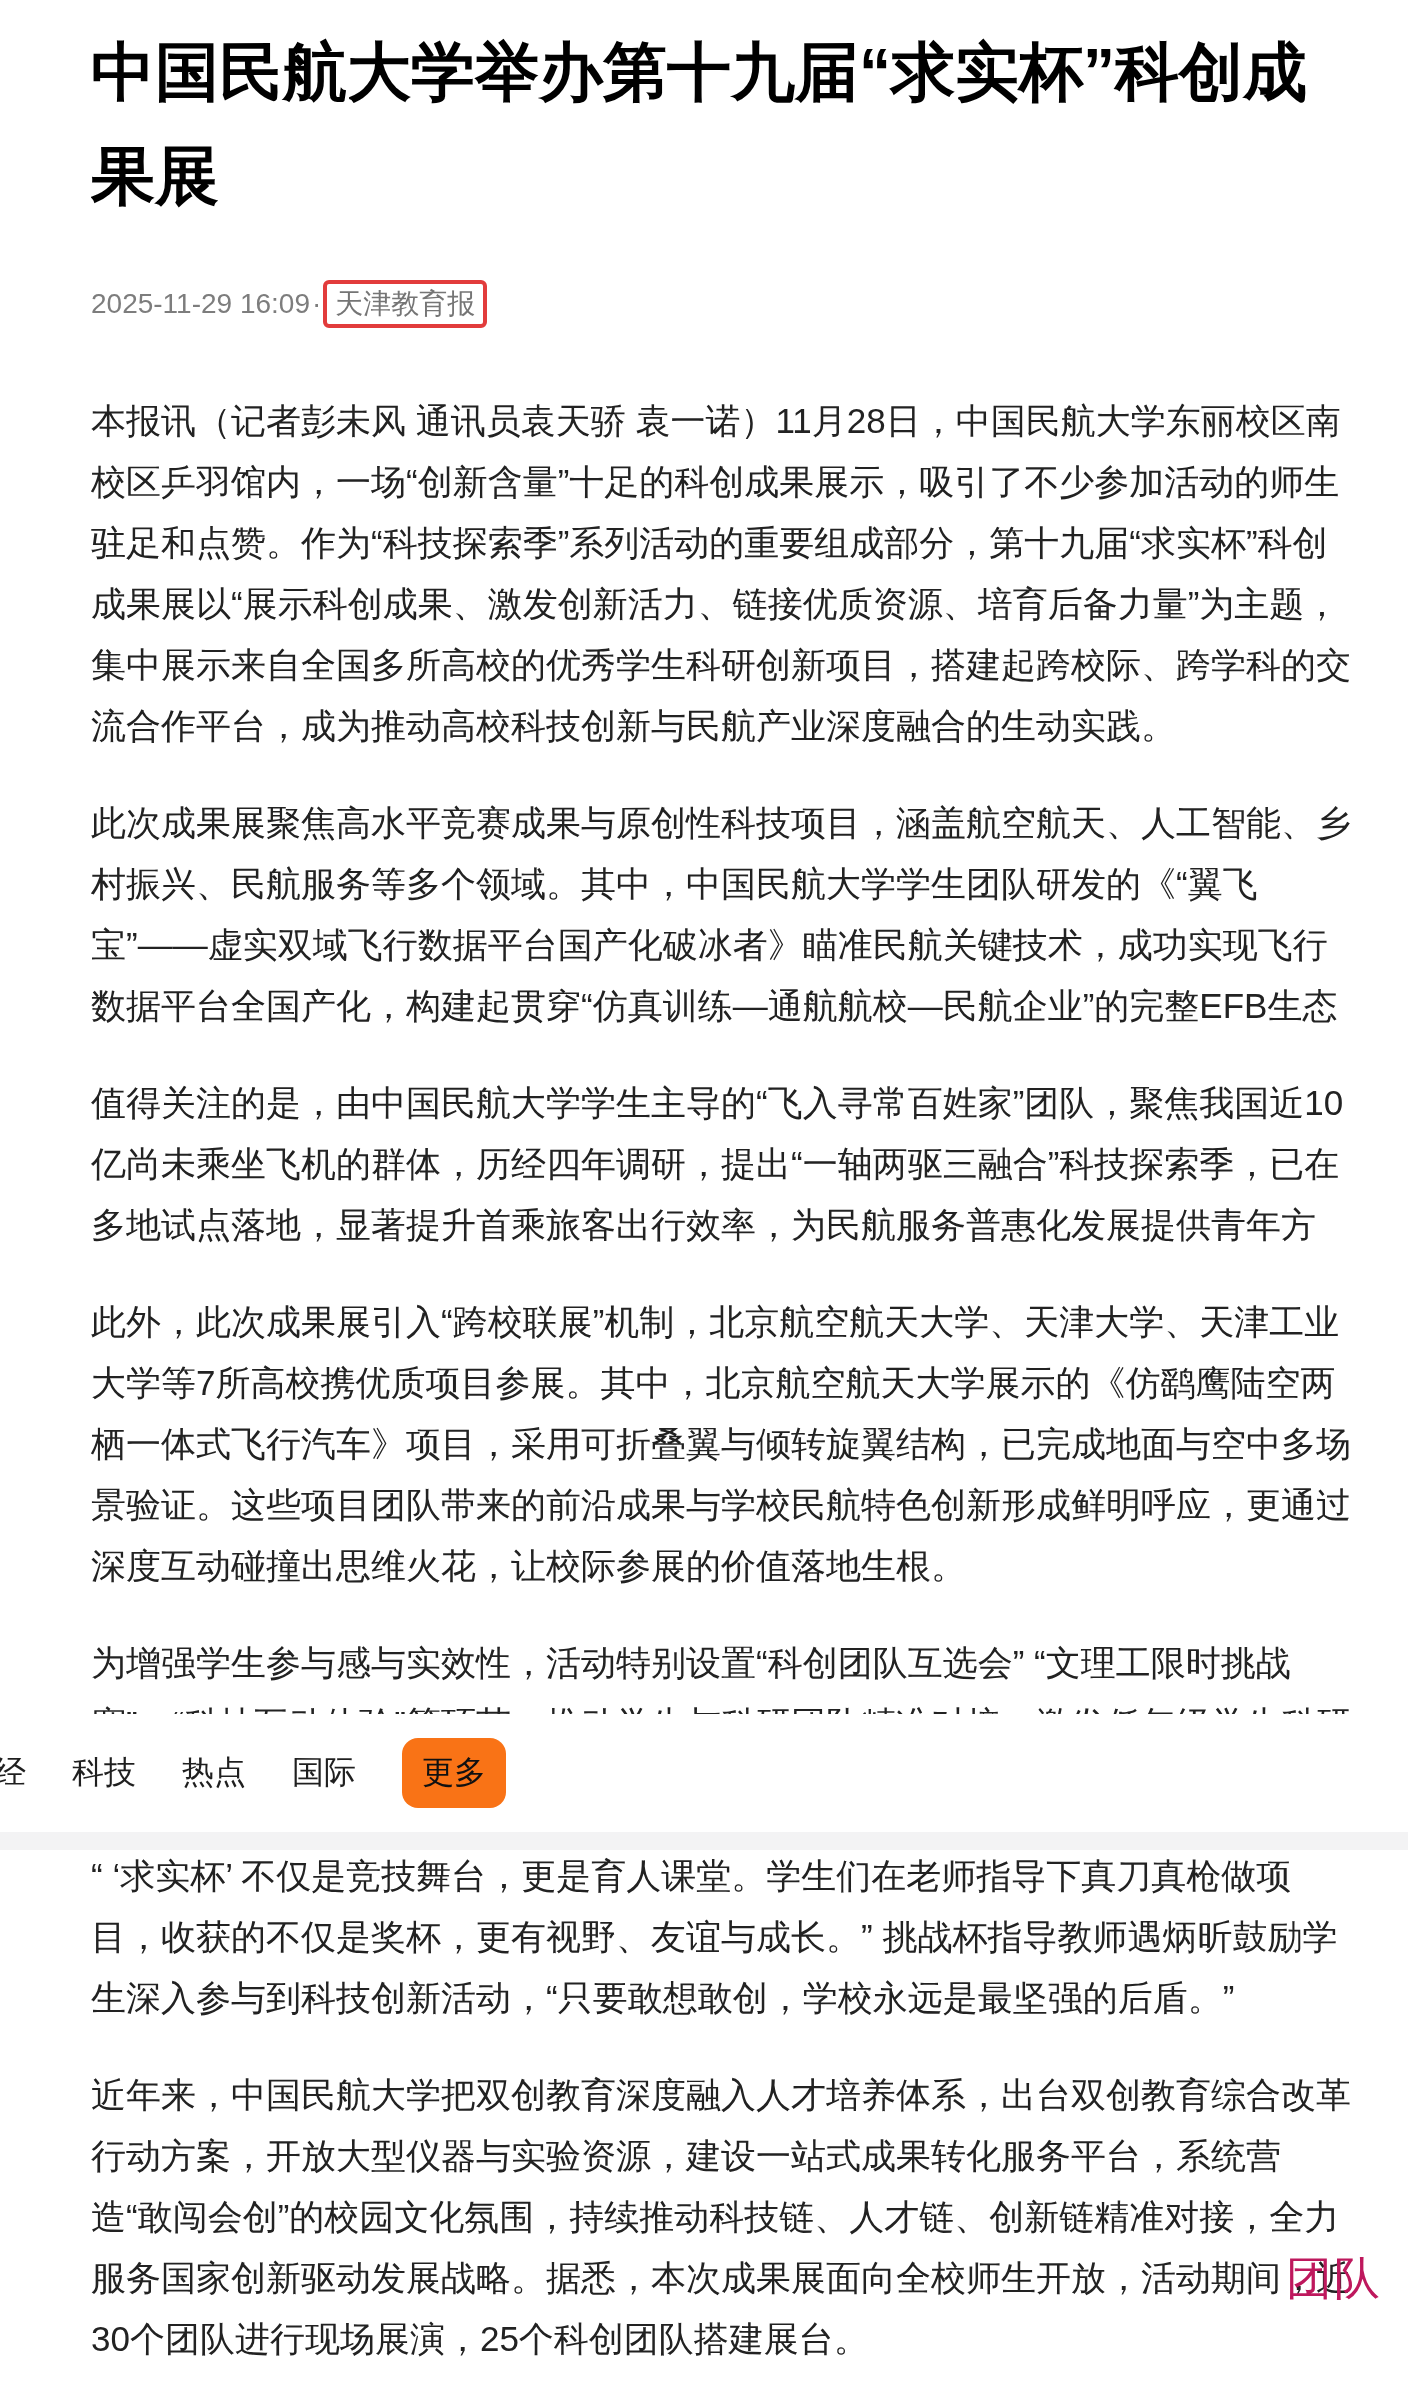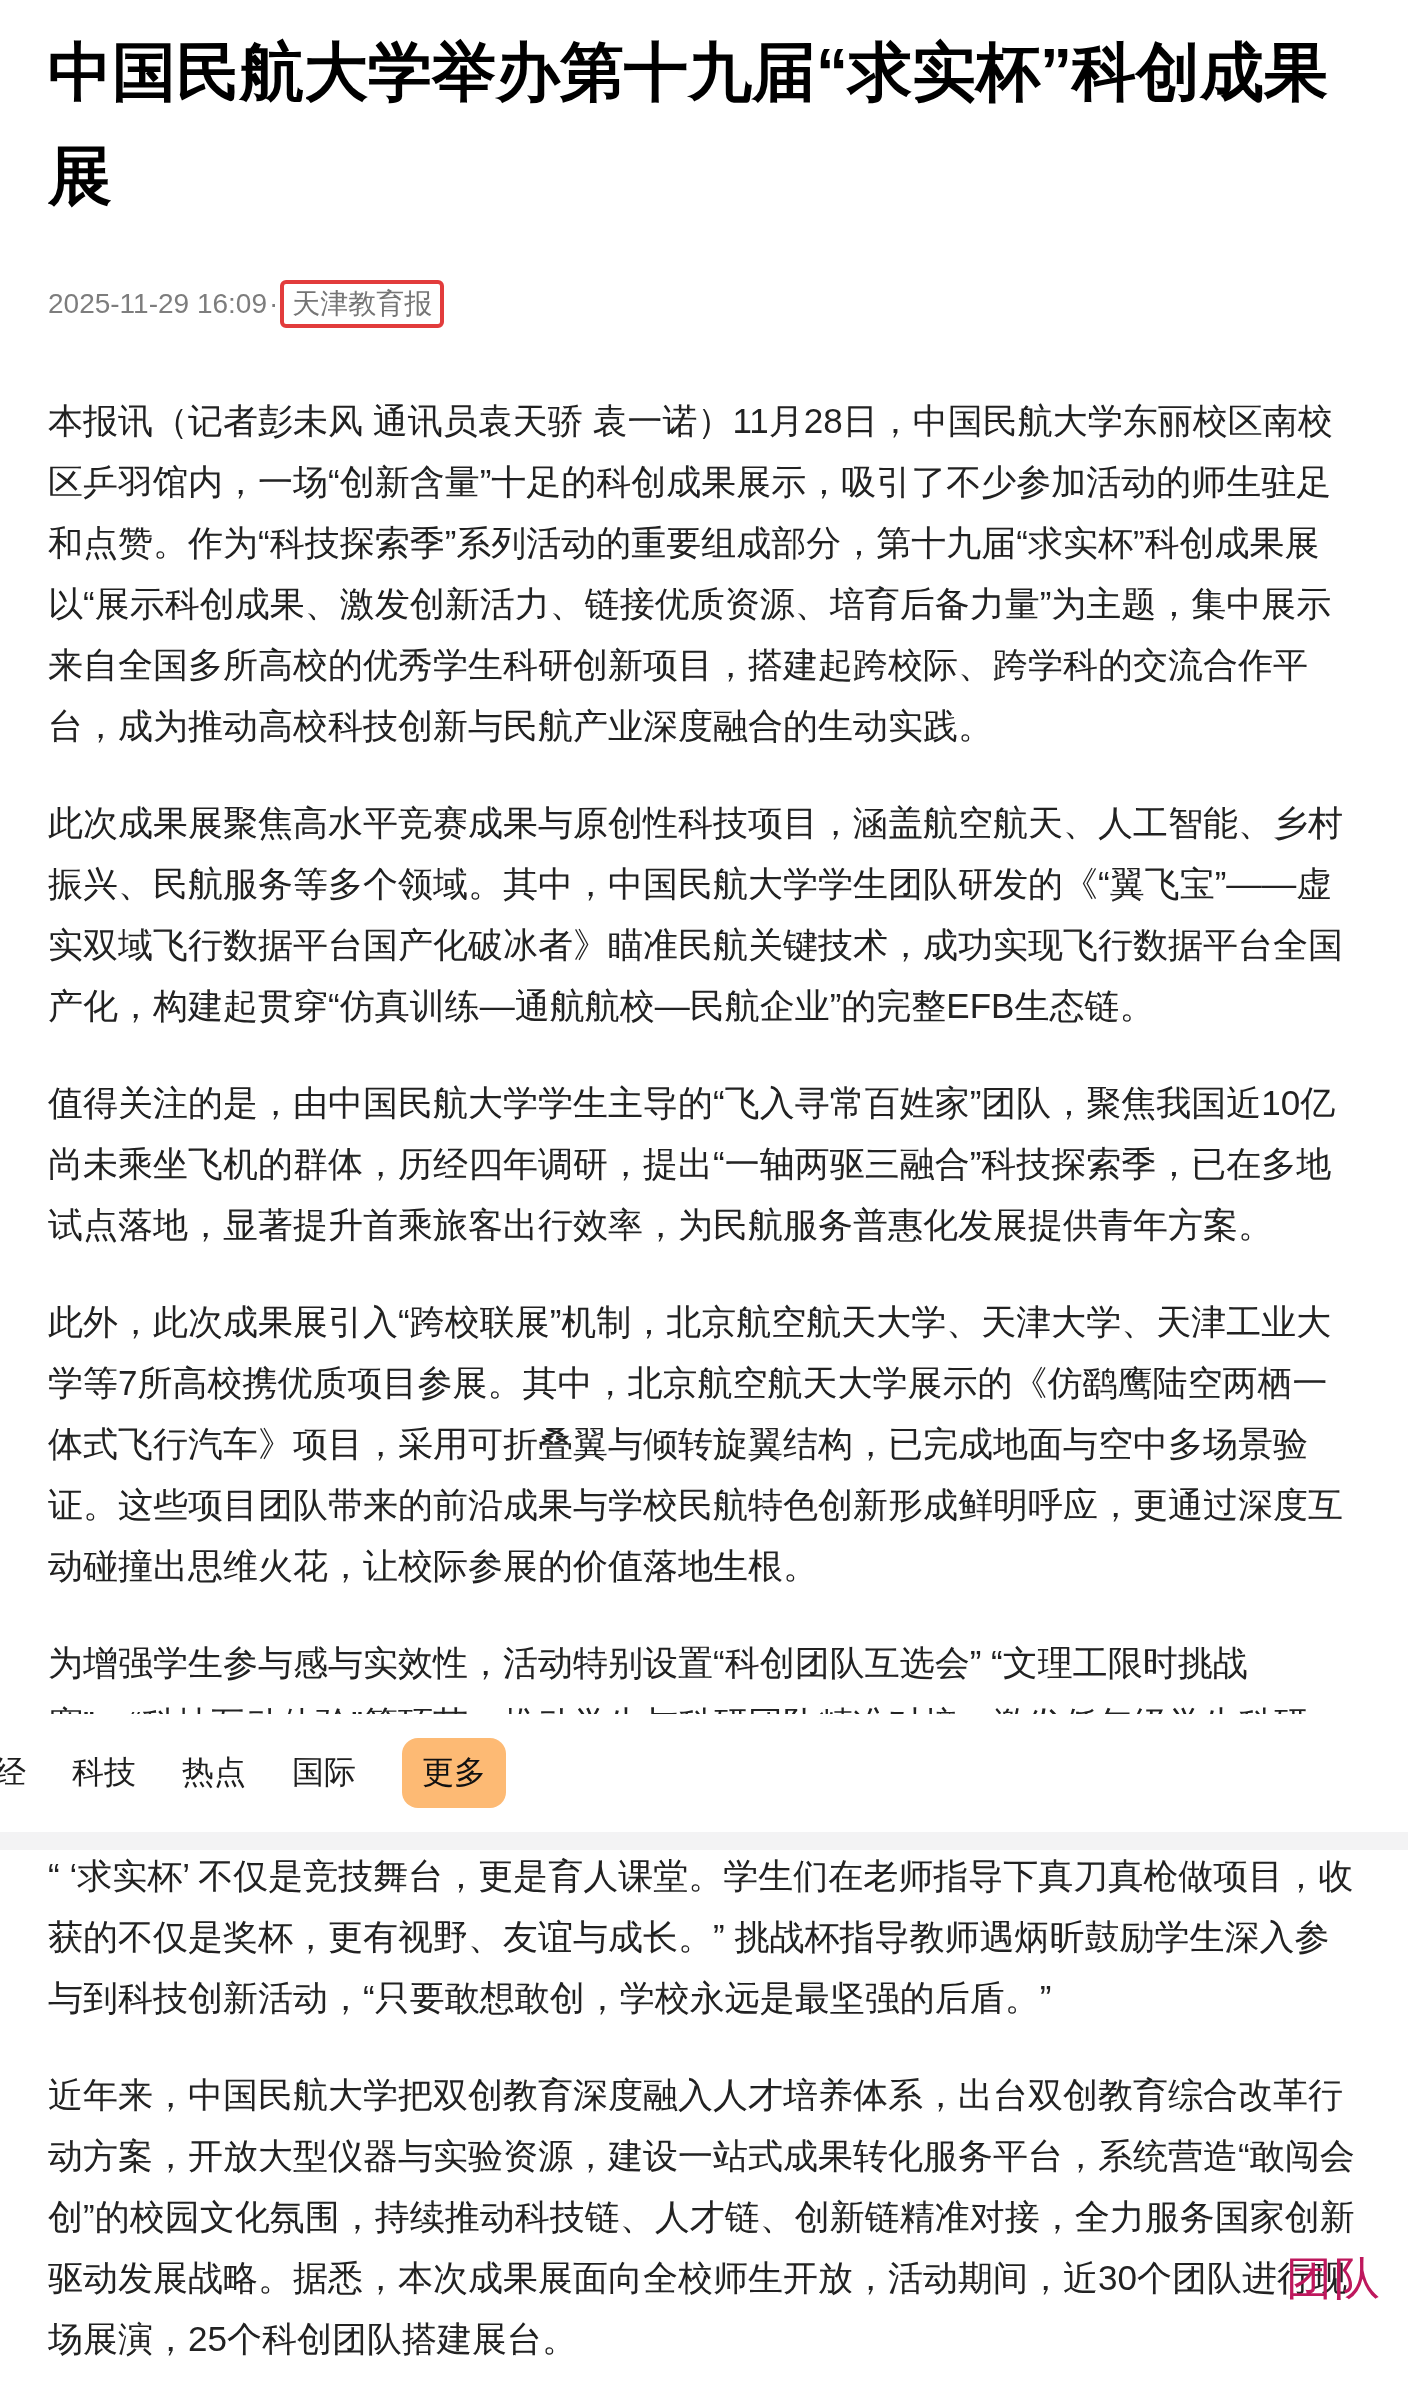--- a/index.html
+++ b/index.html
@@ -3,21 +3,21 @@
 <meta charset="utf-8">
 <style>
   html, body { margin: 0; padding: 0; }
   body {
     width: 1408px; height: 2394px;
     background: #ffffff;
     font-family: "Liberation Sans", sans-serif;
     overflow: hidden;
   }
   .page { position: relative; width: 1408px; height: 2394px; overflow: hidden; background: #fff; }
-  .content { padding: 0 48px; position: relative; z-index: 1; }
+  .content { padding: 0 48px; position: relative; z-index: 1; margin-left: 43px; }
 
   
   .title {
     margin: 20px 0 0 0;
     height: 208px; overflow: hidden;
     font-size: 64px; line-height: 104px;
     font-weight: 700; color: #000;
   }
 
   
@@ -54,21 +54,21 @@
   }
   .nav-row {
     display: flex; align-items: center;
     gap: 46px; height: 118px;
     font-size: 32px; color: #1f1f1f;
     overflow: hidden; white-space: nowrap;
   }
   .nav-item { display: inline-block; }
   .nav-item.clipped { margin-left: -38px; }
   .nav-item.active {
-    background: #fdba74;
+    background: #f97316;
     padding: 13px 20px;
     border-radius: 16px;
     color: #111;
   }
   .nav-divider {
     height: 18px; width: 100%;
     background: #f3f3f4;
   }
 
   

